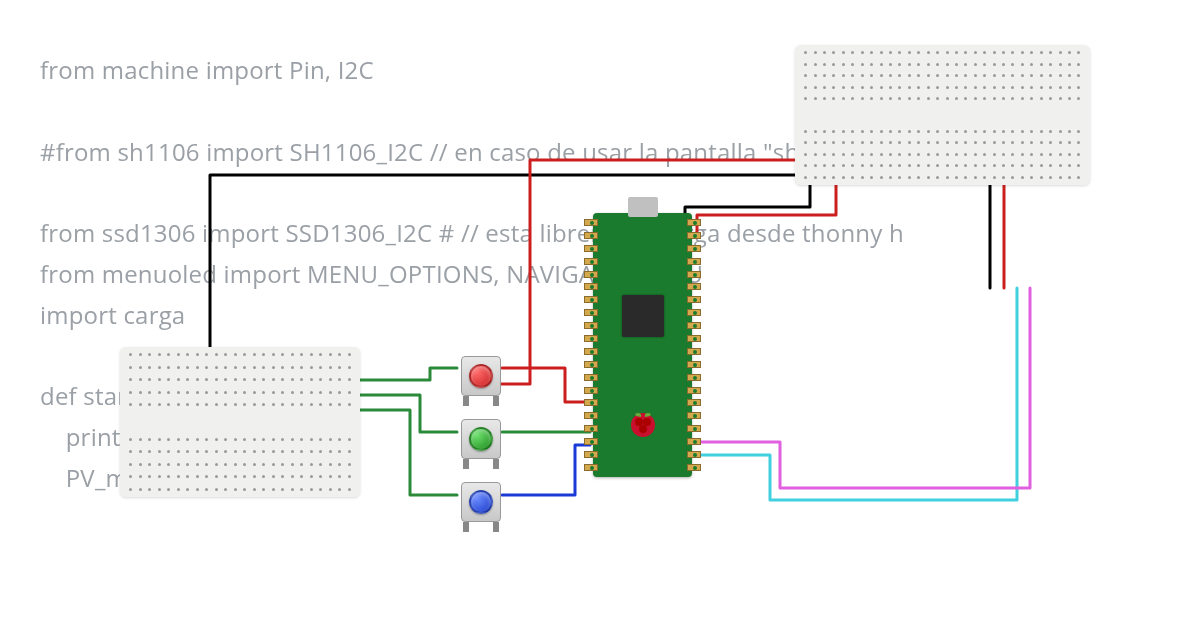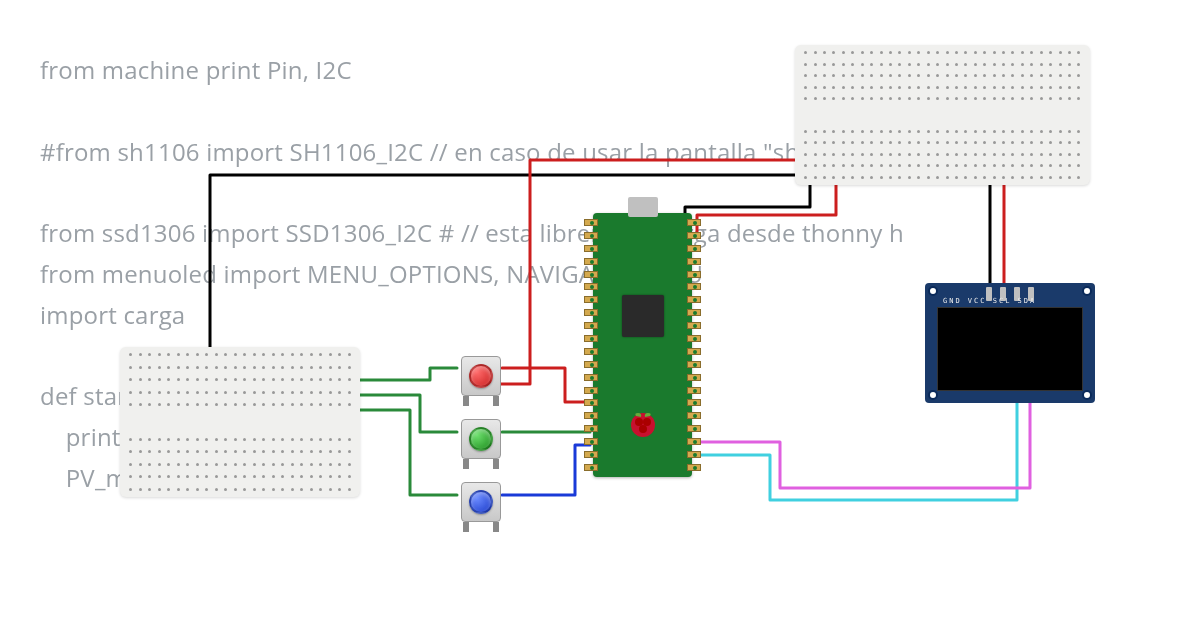--- a/index.html
+++ b/index.html
@@ -201,21 +201,21 @@
   }
   svg.wires {
     position: absolute;
     top: 0; left: 0;
     width: 1200px; height: 630px;
   }
 </style>
 </head>
 <body>
 
-<div class="code-bg"><span>from machine print Pin, I2C</span>
+<div class="code-bg"><span>from machine import Pin, I2C</span>
 <span></span>
 <span>#from sh1106 import SH1106_I2C // en caso de usar la pantalla "sh1106". Usa</span>
 <span></span>
 <span>from ssd1306 import SSD1306_I2C # // esta librería se carga desde thonny h</span>
 <span>from menuoled import MENU_OPTIONS, NAVIGATE_MENU</span>
 <span>import carga</span>
 <span></span>
 <span>def start_PV():</span>
 <span>    print("PV inicio")</span>
 <span>    PV_menu.draw()</span></div>
@@ -915,29 +915,14 @@
     <div class="btn-leg l"></div>
     <div class="btn-leg r"></div>
   </div>
   <div class="btn btn-blue">
     <div class="btn-body"></div>
     <div class="btn-cap"></div>
     <div class="btn-leg l"></div>
     <div class="btn-leg r"></div>
   </div>
 
-  <div class="oled">
-    <div class="oled-pcb"></div>
-    <div class="oled-hole tl"></div>
-    <div class="oled-hole tr"></div>
-    <div class="oled-hole bl"></div>
-    <div class="oled-hole br"></div>
-    <div class="oled-pins">
-      <div class="oled-pin"></div>
-        <div class="oled-pin"></div>
-        <div class="oled-pin"></div>
-        <div class="oled-pin"></div>
-    </div>
-    <div class="oled-label">GND VCC SCL SDA</div>
-    <div class="oled-screen"></div>
-  </div>
 
 </div>
 
 </body></html>

